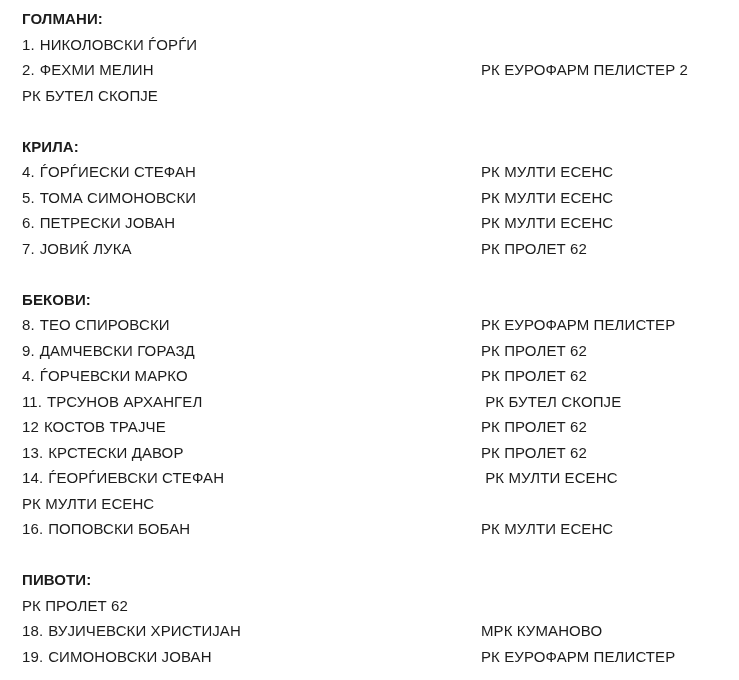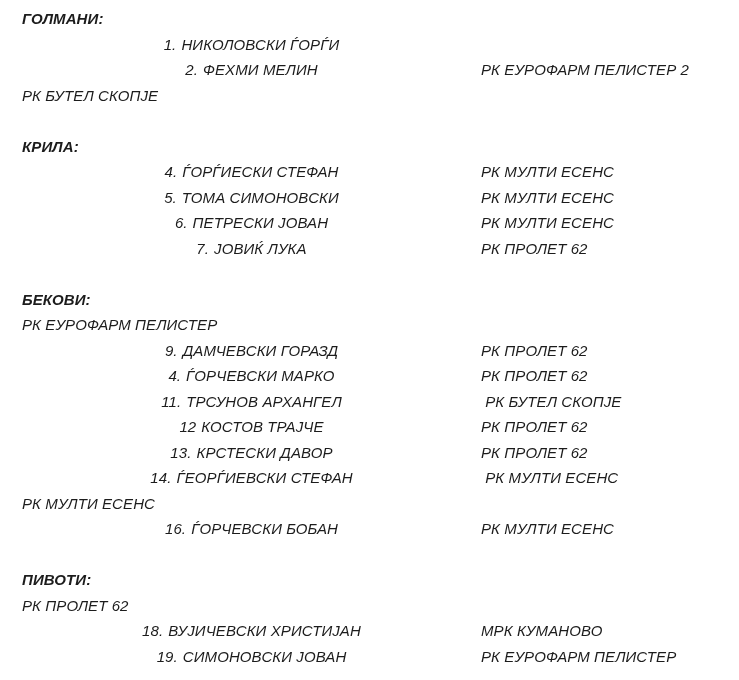--- a/index.html
+++ b/index.html
@@ -5,36 +5,34 @@
   html, body { margin: 0; padding: 0; background: #ffffff; }
   body {
     width: 739px; height: 680px; overflow: hidden;
     font-family: "Liberation Sans", "DejaVu Sans", sans-serif;
   }
   .doc {
     padding: 6px 0 0 22px;
     font-size: 15px;
     color: #1c1c1c;
     letter-spacing: 0.1px;
-    font-style: italic;
   }
   .line {
     height: 25.5px;
     line-height: 25.5px;
     display: flex;
     align-items: baseline;
     white-space: pre;
   }
   .header { font-weight: bold; }
   .name-cell {
     flex: 0 0 459px;
     width: 459px;
     overflow: hidden;
     white-space: pre;
-    text-align: center;
   }
   .num { margin-right: 5px; }
   .club {
     white-space: pre; 
   }
 </style>
 </head>
 <body>
 
 <div class="doc">
@@ -71,20 +69,21 @@
   <div class="line">
     <span class="name-cell"><span class="num">7.</span><span>ЈОВИЌ ЛУКА</span></span>
     <span class="club">РК ПРОЛЕТ 62</span>
   </div>
 
   <div class="line"></div>
 
   <div class="line header">БЕКОВИ:</div>
 
   <div class="line">
+    <span class="name-cell"><span class="num">8.</span><span>ТЕО СПИРОВСКИ</span></span>
     <span class="club">РК ЕУРОФАРМ ПЕЛИСТЕР</span>
   </div>
   <div class="line">
     <span class="name-cell"><span class="num">9.</span><span>ДАМЧЕВСКИ ГОРАЗД</span></span>
     <span class="club">РК ПРОЛЕТ 62</span>
   </div>
   <div class="line">
     <span class="name-cell"><span class="num">4.</span><span>ЃОРЧЕВСКИ МАРКО</span></span>
     <span class="club">РК ПРОЛЕТ 62</span>
   </div>
@@ -101,21 +100,21 @@
     <span class="club">РК ПРОЛЕТ 62</span>
   </div>
   <div class="line">
     <span class="name-cell"><span class="num">14.</span><span>ЃЕОРЃИЕВСКИ СТЕФАН</span></span>
     <span class="club"> РК МУЛТИ ЕСЕНС</span>
   </div>
   <div class="line">
     <span class="club">РК МУЛТИ ЕСЕНС</span>
   </div>
   <div class="line">
-    <span class="name-cell"><span class="num">16.</span><span>ЃОРЧЕВСКИ БОБАН</span></span>
+    <span class="name-cell"><span class="num">16.</span><span>ПОПОВСКИ БОБАН</span></span>
     <span class="club">РК МУЛТИ ЕСЕНС</span>
   </div>
 
   <div class="line"></div>
 
   <div class="line header">ПИВОТИ:</div>
 
   <div class="line">
     <span class="club">РК ПРОЛЕТ 62</span>
   </div>

